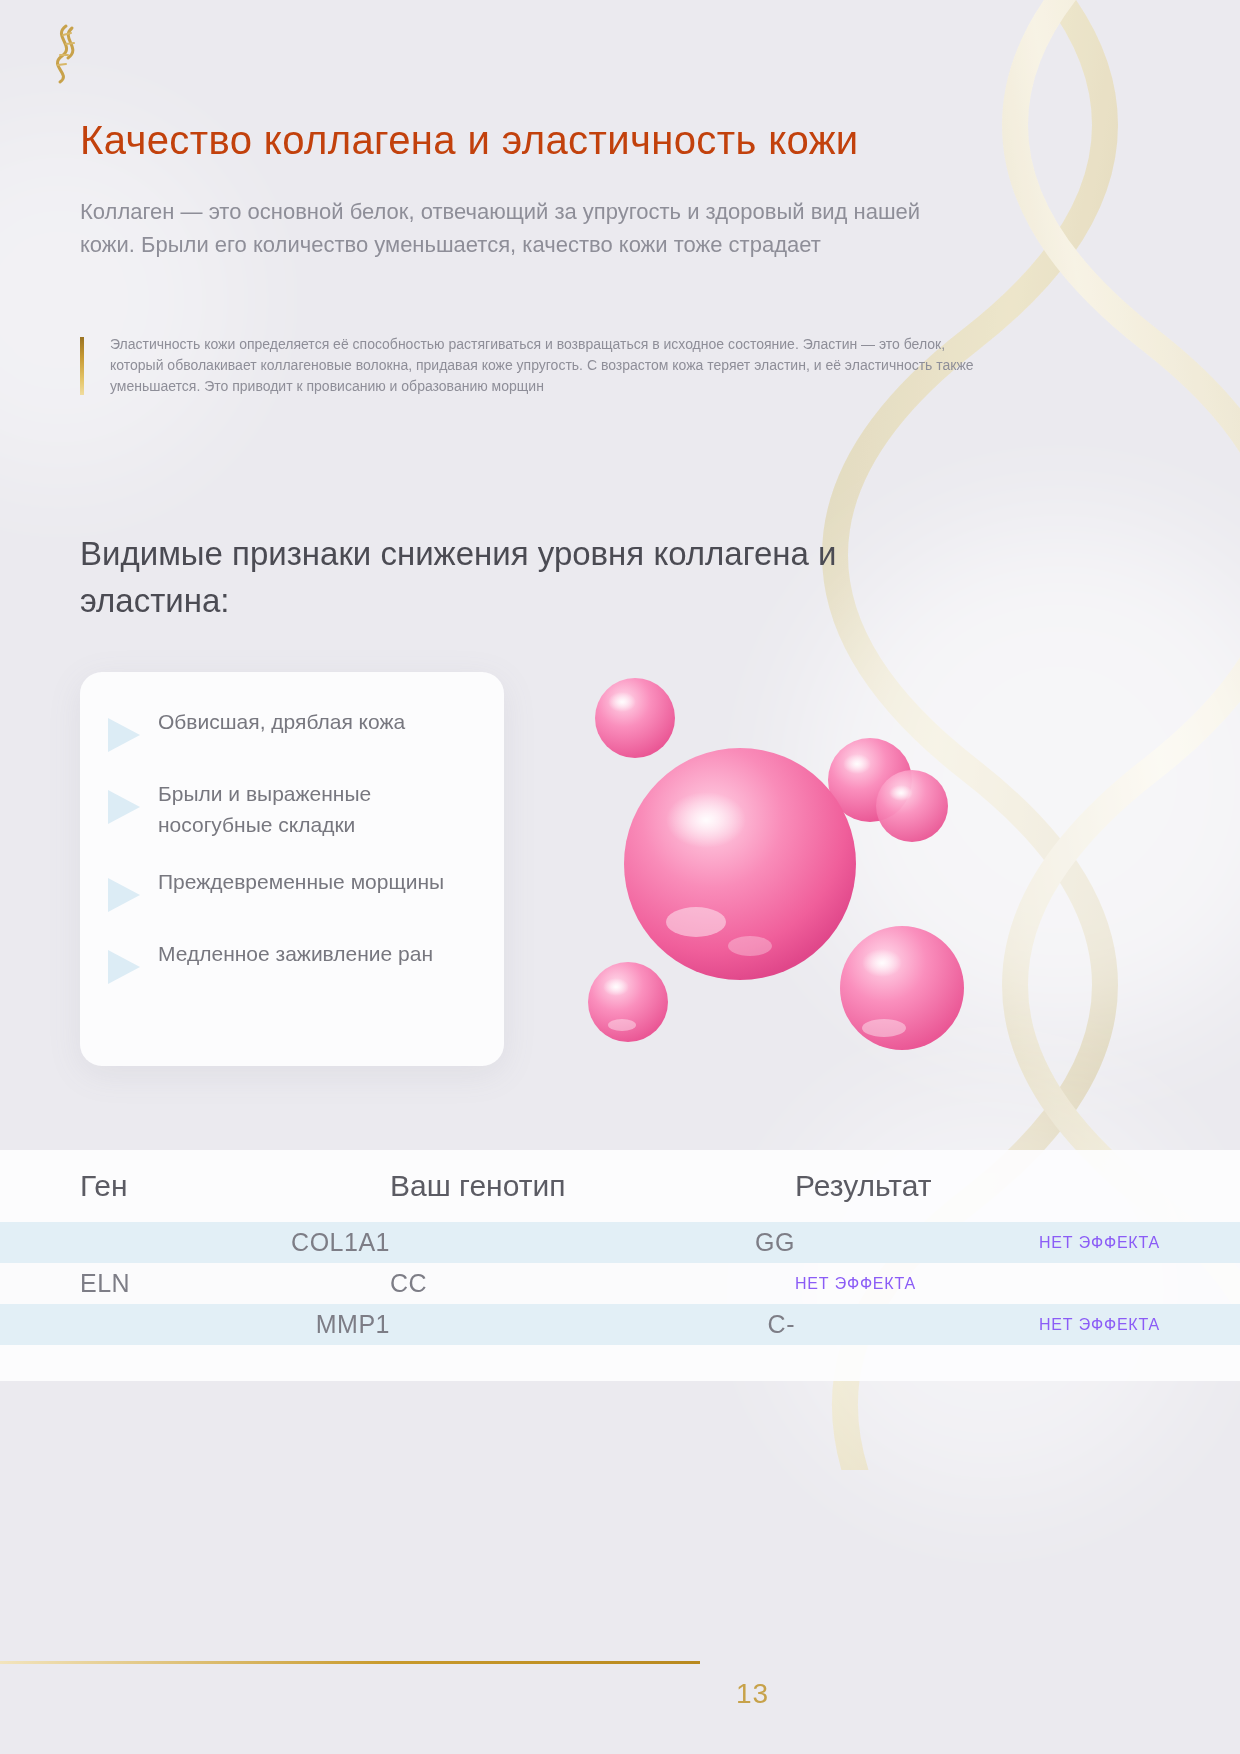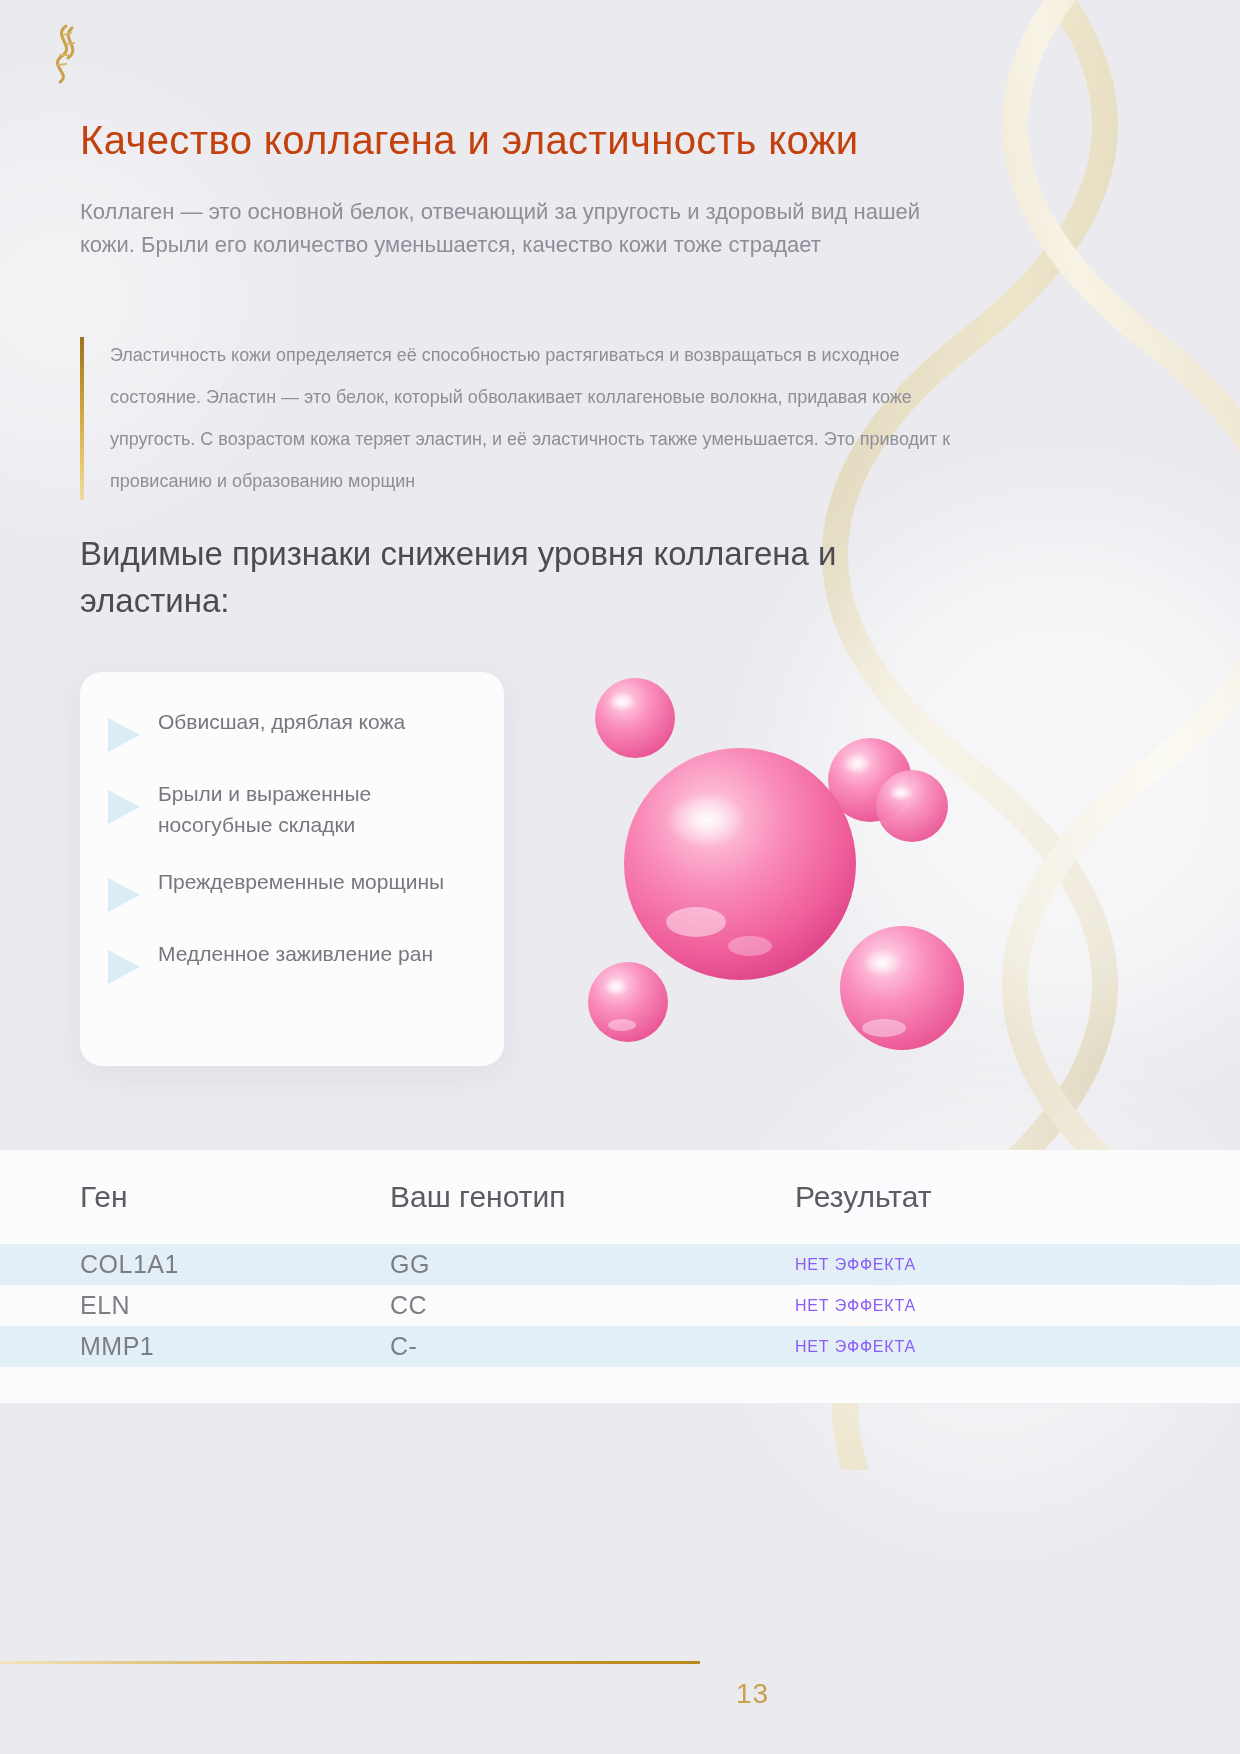--- a/index.html
+++ b/index.html
@@ -73,22 +73,22 @@
     color: #8e8e98;
   }
 
   .quote {
     position: absolute;
     left: 80px;
     top: 334px;
     width: 900px;
     padding-left: 30px;
     box-sizing: border-box;
-    font-size: 18px;
-    line-height: 42px;
+    font-size: 14px;
+    line-height: 21px;
     font-weight: 300;
     color: #8e8e98;
   }
   .quote::before {
     content: "";
     position: absolute;
     left: 0;
     top: 3px;
     bottom: 2px;
     width: 4px;
@@ -159,28 +159,28 @@
     top: 1150px;
     width: 1240px;
   }
   .t-head, .t-row {
     display: flex;
     align-items: center;
     box-sizing: border-box;
     padding: 0 80px;
   }
   .t-head {
-    height: 94px;
+    height: 72px;
     background: rgba(253,253,254,.92);
   }
   .t-row {
     height: 41px;
     background: rgba(253,253,254,.88);
   }
-  .t-row.alt { background: #e2eff6; }
+  .t-row.alt { background: #e2eff6; text-align: right; }
   .t-pad {
     height: 36px;
     background: rgba(253,253,254,.92);
   }
   .c-gene  { width: 310px; }
   .c-geno  { width: 405px; }
   .c-res   { flex: 1; }
 
   .t-head .c-gene, .t-head .c-geno, .t-head .c-res {
     font-size: 30px;

